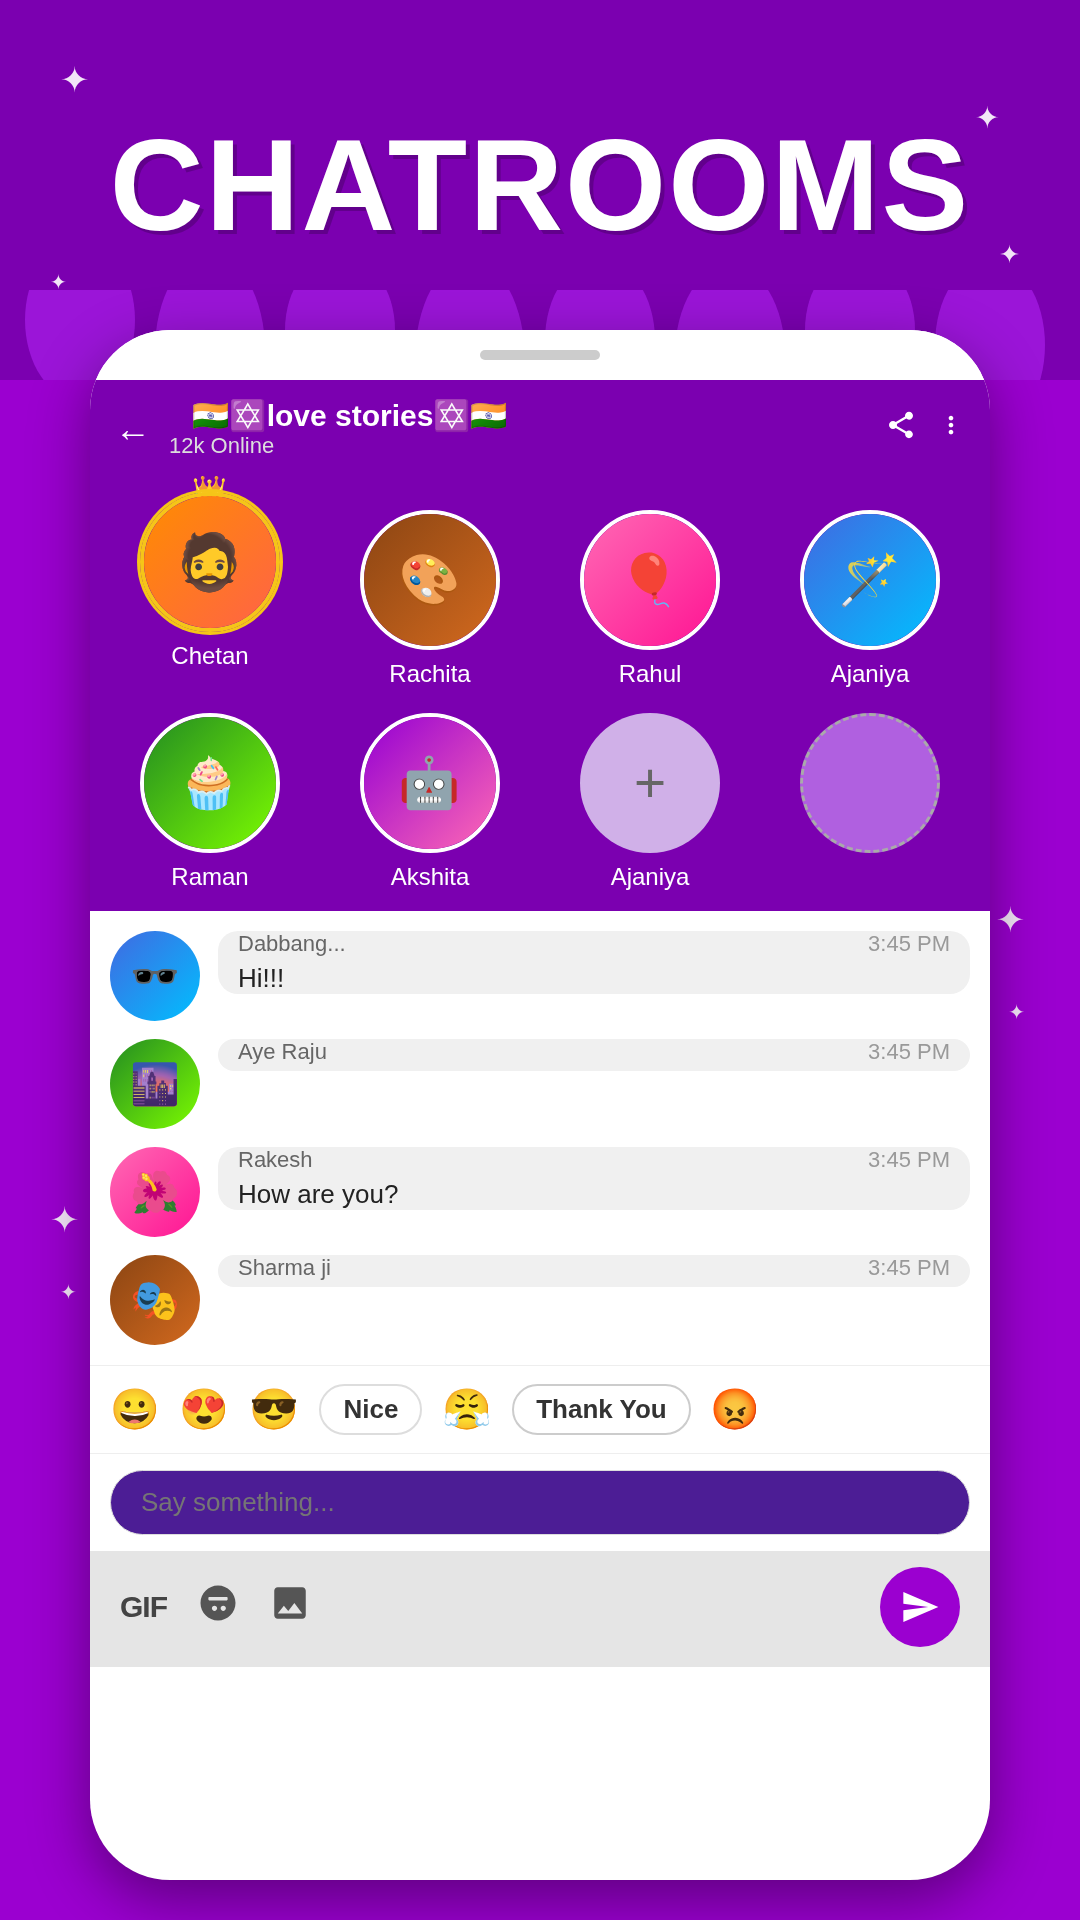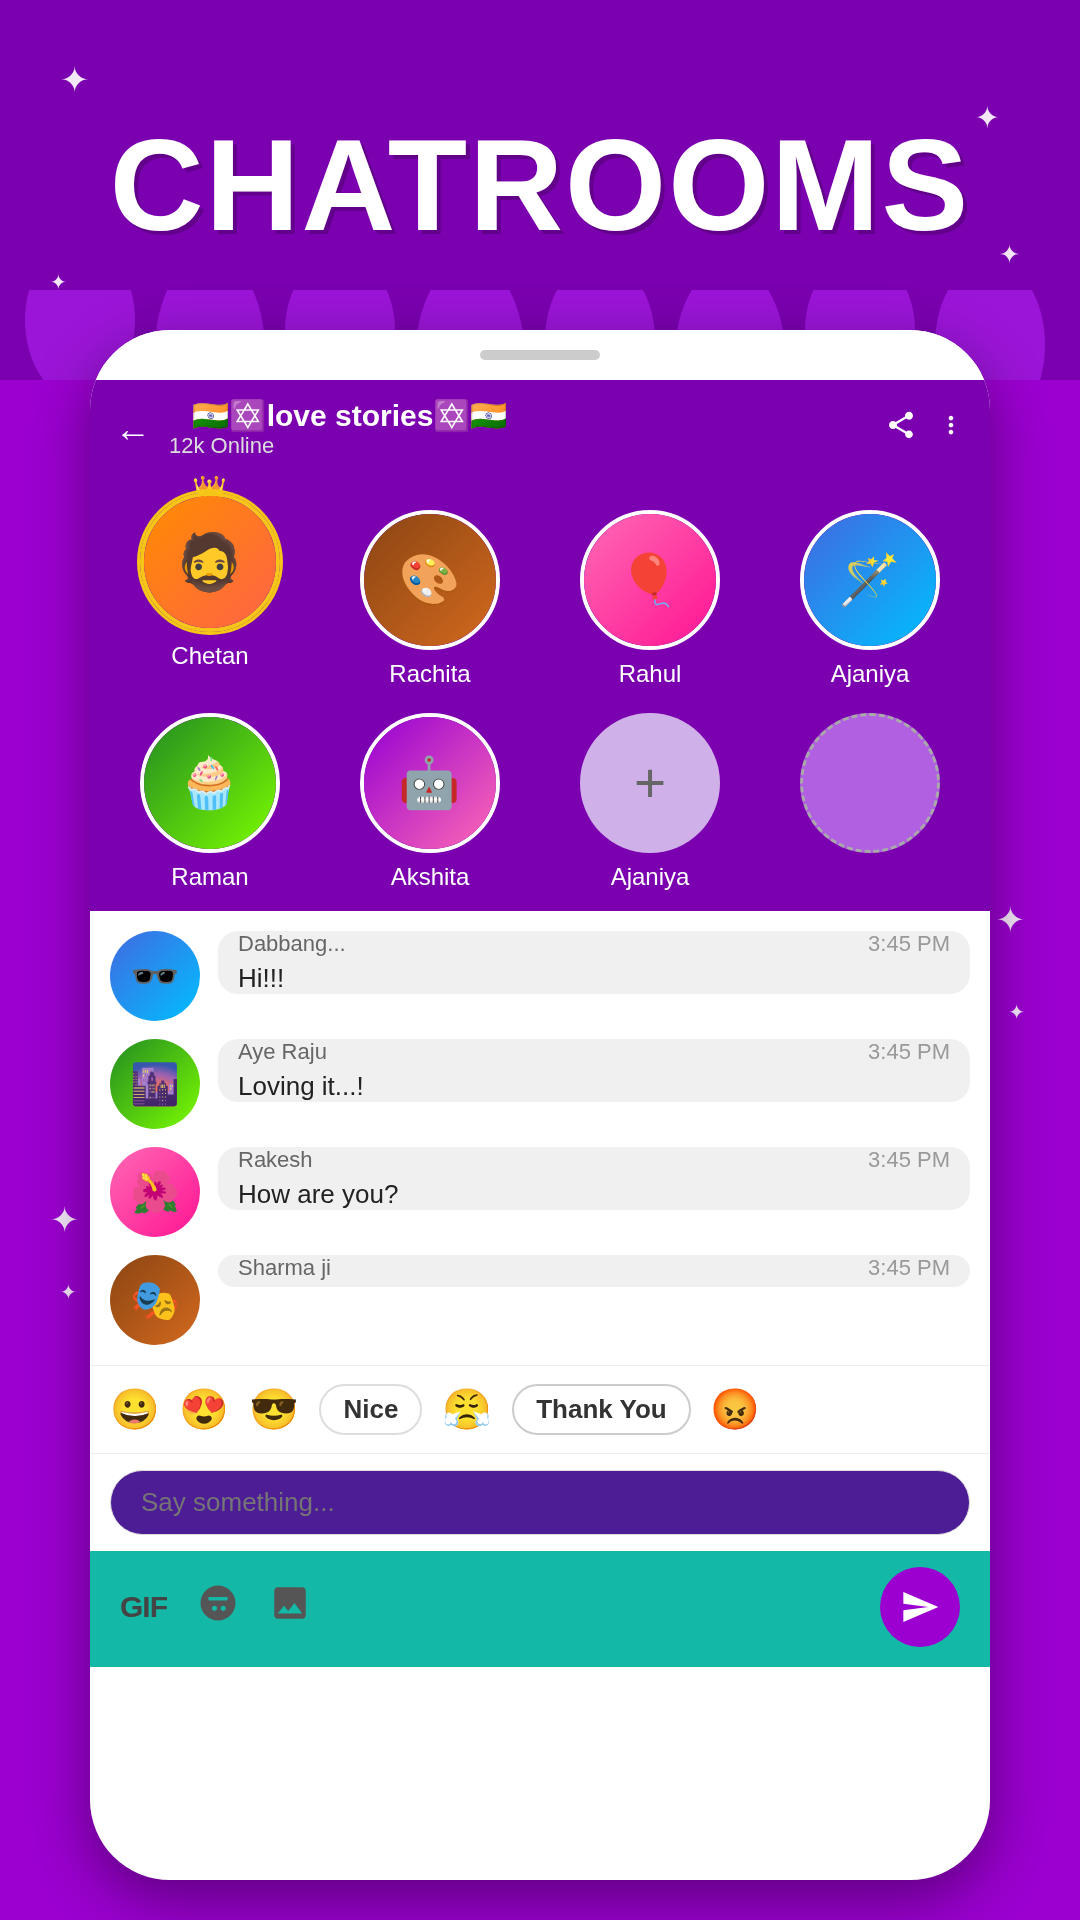--- a/index.html
+++ b/index.html
@@ -253,21 +253,21 @@
       border-radius: 40px;
       padding: 16px 30px;
       font-size: 26px;
       color: #aaa;
       outline: none;
       background: #4c1d95;
     }
 
     
     .bottom-toolbar {
-      background: #14b8a6;
+      background: #e5e5e5;
       padding: 16px 30px 20px;
       display: flex;
       align-items: center;
       gap: 30px;
     }
     .toolbar-icon {
       font-size: 34px;
       color: #555;
       cursor: pointer;
       font-weight: 700;
@@ -449,21 +449,20 @@
       </div>
     </div>
 
     <div class="msg-row">
       <div class="msg-avatar av5" style="display:flex;align-items:center;justify-content:center;font-size:40px;">🌆</div>
       <div class="msg-bubble">
         <div class="msg-meta">
           <span class="msg-username">Aye Raju</span>
           <span class="msg-time">3:45 PM</span>
         </div>
-        <div class="msg-text">Loving it...!</div>
       </div>
     </div>
 
     <div class="msg-row">
       <div class="msg-avatar av3" style="display:flex;align-items:center;justify-content:center;font-size:40px;">🌺</div>
       <div class="msg-bubble">
         <div class="msg-meta">
           <span class="msg-username">Rakesh</span>
           <span class="msg-time">3:45 PM</span>
         </div>

